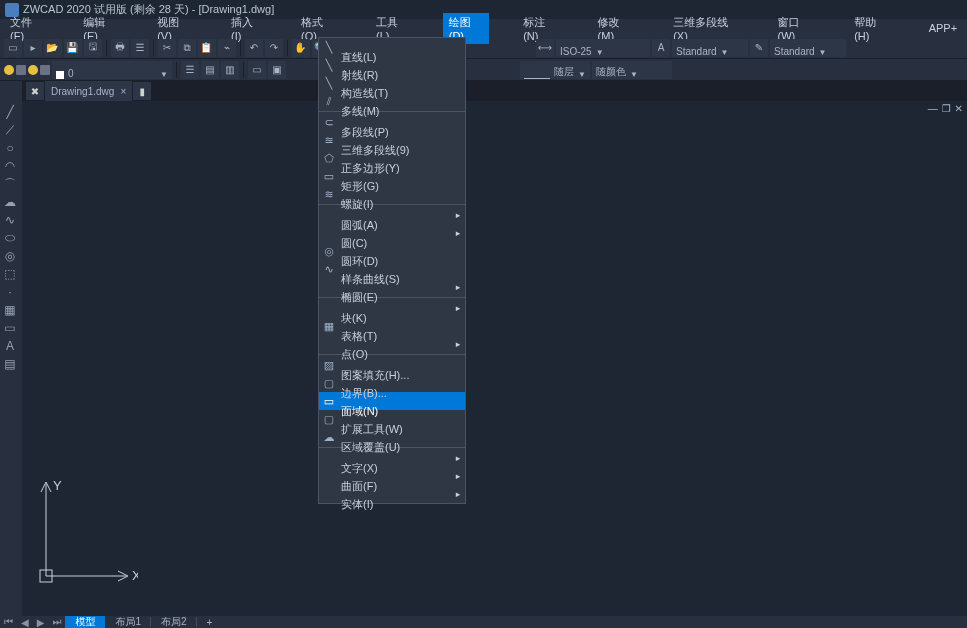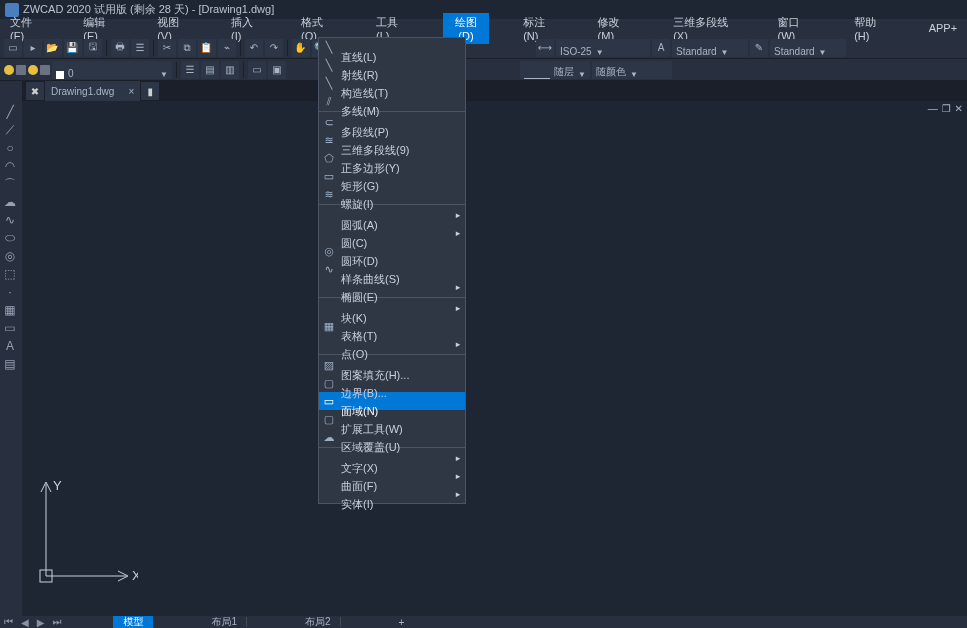--- a/index.html
+++ b/index.html
@@ -1,41 +1,41 @@
 <!DOCTYPE html>
 <html><head>
 <meta charset="utf-8">
 <style>
 * { margin: 0; padding: 0; box-sizing: border-box; font-family: "Microsoft YaHei", sans-serif; }
 body { width: 967px; height: 628px; background: #1e2633; overflow: hidden; position: relative; }
 .title-bar { height: 19px; background: #1e2633; display: flex; align-items: center; padding: 0 5px; font-size: 11px; color: #b8c4d0; }
 .title-bar .app-icon { width: 14px; height: 14px; background: #4a7fbf; margin-right: 4px; flex-shrink: 0; border-radius: 2px; }
 .menu-bar { height: 18px; background: #283040; display: flex; align-items: center; padding: 0 4px; font-size: 11px; gap: 28px; }
 .menu-bar .menu-item { padding: 2px 6px; color: #c8d0dc; cursor: pointer; }
-.menu-bar .menu-item.active { background: #0078d7; color: #fff; text-align: center; }
+.menu-bar .menu-item.active { background: #0078d7; color: #fff; }
 .toolbar-row { height: 22px; background: #283040; display: flex; align-items: center; border-bottom: 1px solid #1a1f2a; padding: 0 4px; gap: 2px; }
 .tool-btn { width: 18px; height: 18px; background: #2c3646; display: inline-flex; align-items: center; justify-content: center; color: #aab4c4; font-size: 10px; cursor: pointer; }
 .tool-sep { width: 1px; height: 16px; background: #1a1f2a; margin: 0 2px; }
 .combo { height: 18px; background: #2c3646; color: #aab4c4; font-size: 10px; display: inline-flex; align-items: flex-end; padding: 0 4px; gap: 4px; }
 .combo .caret { font-size: 8px; }
 .second-tool-row { height: 22px; background: #283040; display: flex; align-items: center; border-bottom: 1px solid #1a1f2a; padding: 0 4px; gap: 2px; }
 .layer-bulbs { display: inline-flex; gap: 2px; align-items: center; }
 .bulb { width: 10px; height: 10px; background: #e8c040; border-radius: 50%; }
 .bulb.off { background: #6a7284; border-radius: 1px; }
 .doc-tabs { height: 20px; background: #1a1f2a; display: flex; align-items: center; padding: 0 4px; gap: 1px; position: absolute; left: 22px; right: 0; top: 81px; }
-.doc-tab { height: 20px; background: #2c3646; display: inline-flex; align-items: center; font-size: 10px; color: #aab4c4; padding: 0 6px; gap: 14px; }
+.doc-tab { height: 20px; background: #2c3646; display: inline-flex; align-items: center; font-size: 10px; color: #aab4c4; padding: 0 6px; gap: 6px; }
 .doc-tab .close { font-size: 10px; }
 .folder-tab { width: 18px; height: 18px; background: #2c3646; display: inline-flex; align-items: center; justify-content: center; font-size: 10px; color: #d0d0d0; }
 .left-tool-strip { position: absolute; left: 0; top: 81px; width: 22px; bottom: 12px; background: #283040; display: flex; flex-direction: column; padding-top: 22px; }
 .left-tool { width: 20px; height: 18px; display: flex; align-items: center; justify-content: center; color: #96a2b4; font-size: 12px; cursor: pointer; }
 .canvas { position: absolute; left: 22px; top: 101px; right: 0; bottom: 12px; background: #1e2633; }
 .canvas .win-controls { position: absolute; right: 4px; top: 2px; display: flex; gap: 4px; color: #aab4c4; font-size: 10px; }
 .ucs { position: absolute; left: 6px; bottom: 20px; }
 .bottom-tabs { position: absolute; left: 0; right: 0; bottom: 0; height: 12px; background: #283040; display: flex; align-items: center; font-size: 10px; color: #aab4c4; }
-.bottom-tab { padding: 0 10px; height: 12px; display: inline-flex; align-items: center; position: relative; margin-left: 48px; }
+.bottom-tab { padding: 0 10px; height: 12px; display: inline-flex; align-items: center; position: relative; }
 .bottom-tab.active { background: #0078d7; color: #fff; }
 .bottom-tab.sep::after { content: ""; position: absolute; right: 0; top: 1px; bottom: 1px; width: 1px; background: #454c58; }
 .bottom-arrows { padding: 0 4px; display: inline-flex; gap: 2px; color: #8892a2; }
 
 .dropdown { position: absolute; left: 318px; top: 37px; width: 148px; background: #2f3745; border: 1px solid #4a5464; z-index: 100; }
 .dd-row { height: 18px; display: flex; align-items: center; font-size: 11px; color: #c8d0dc; cursor: pointer; }
 .dd-row .icon-cell { width: 20px; display: flex; align-items: center; justify-content: center; color: #9eb0c8; font-size: 11px; }
 .dd-row .label-cell { flex: 1; padding-left: 2px; margin-top: 20px; }
 .dd-row .arrow-cell { width: 14px; text-align: center; font-size: 9px; color: #c8d0dc; }
 .dd-sep { height: 1px; background: #4a5464; margin: 1px 0; }

